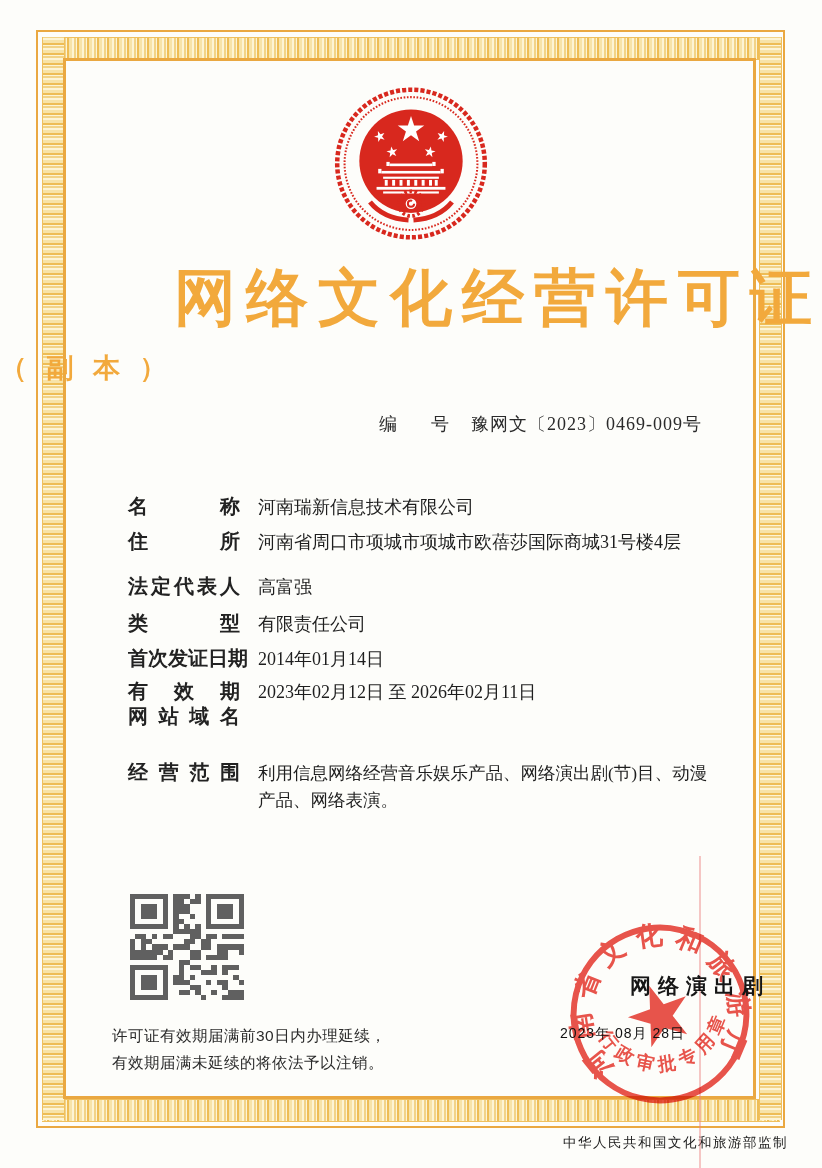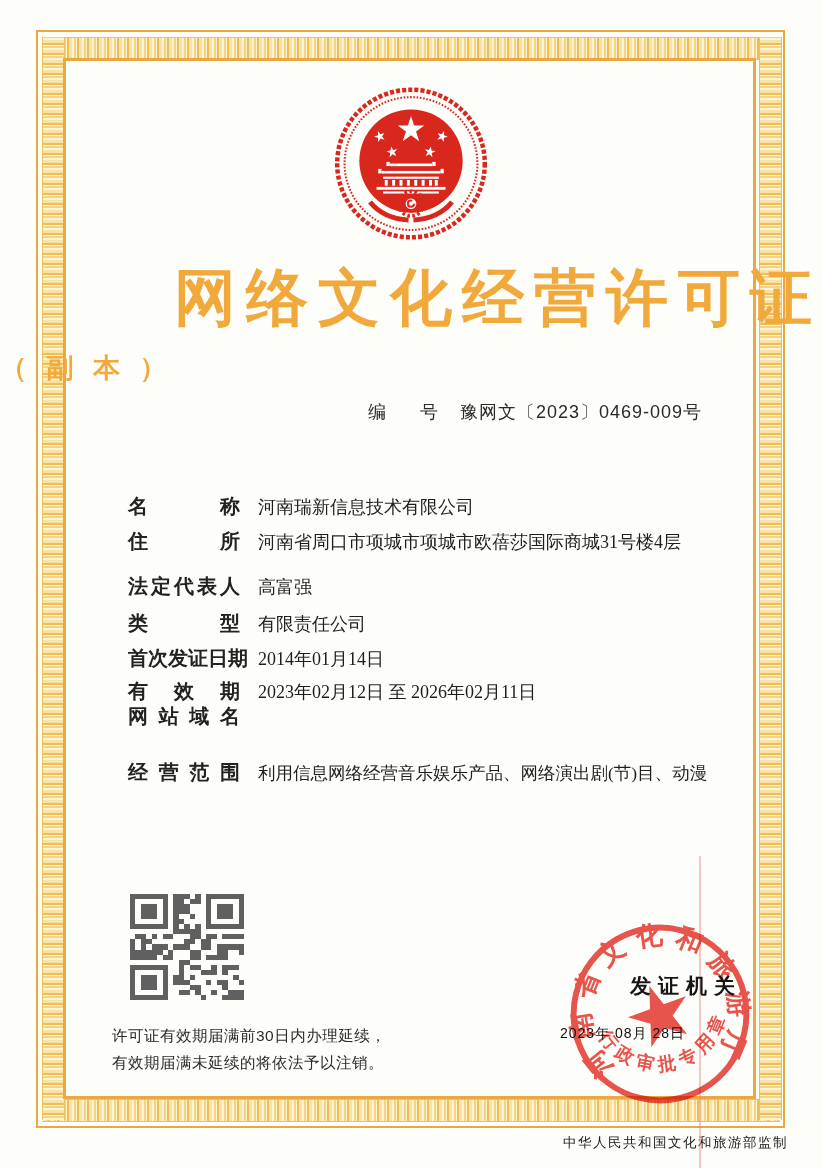--- a/index.html
+++ b/index.html
@@ -29,22 +29,22 @@
   
   .emblem{position:absolute;left:329px;top:84px;width:164px;height:164px;
     color:var(--emblem-red,#d8281e);}
 
   
   .title{position:absolute;left:0;top:256px;width:100%;text-align:right;
     font-family:"Liberation Serif",serif;font-weight:bold;font-size:62px;
     letter-spacing:10px;color:var(--gold,#f2a93c);margin:0;white-space:nowrap;}
   .subtitle{position:absolute;left:0;top:350px;width:100%;text-align:left;
     font-size:27px;color:var(--gold,#f2a93c);letter-spacing:6px;font-weight:600;}
-  .cert-no{position:absolute;right:120px;top:400px;font-size:18px;color:#2a2a2a;
-    font-family:Liberation Sans, sans-serif;letter-spacing:1px;}
+  .cert-no{position:absolute;right:120px;top:412px;font-size:18px;color:#2a2a2a;
+    font-family:Liberation Serif, serif;letter-spacing:1px;}
   .cert-no .lbl{margin-right:14px;letter-spacing:8px;}
 
   
   .row{position:absolute;left:128px;display:flex;align-items:flex-start;}
   .f-label{display:flex;justify-content:space-between;width:112px;flex:none;
     font-size:20px;font-weight:600;color:#222;line-height:1.25;}
   .f-value{margin-left:18px;font-size:18px;color:#1e1e1e;line-height:1.45;
     font-family:"Liberation Serif",serif;max-width:470px;}
   .f-value.mono{font-family:"DejaVu Sans Mono",monospace;font-size:15px;line-height:1.75;}
   .f-value.scope{font-size:17.5px;line-height:1.52;}
@@ -190,20 +190,21 @@
   </div>
   <div class="row" style="top:760px">
     <span class="f-label justify-chars">
         <span>经</span>
         <span>营</span>
         <span>范</span>
         <span>围</span>
       </span>
     <span class="f-value scope">
       <div>利用信息网络经营音乐娱乐产品、网络演出剧(节)目、动漫</div>
+      <div>产品、网络表演。</div>
     </span>
   </div>
 
   <div class="qr">
     <svg id="qr-svg" viewBox="0 0 21 21" preserveAspectRatio="none" shape-rendering="crispEdges">
         <rect x="0" y="0" width="1" height="1" fill="#4a4a4a" opacity="0.88"></rect>
         <rect x="1" y="0" width="1" height="1" fill="#4a4a4a" opacity="0.88"></rect>
         <rect x="2" y="0" width="1" height="1" fill="#4a4a4a" opacity="0.88"></rect>
         <rect x="3" y="0" width="1" height="1" fill="#4a4a4a" opacity="0.88"></rect>
         <rect x="4" y="0" width="1" height="1" fill="#4a4a4a" opacity="0.88"></rect>
@@ -426,21 +427,21 @@
         <rect x="17" y="20" width="1" height="1" fill="#4a4a4a" opacity="0.88"></rect>
         <rect x="18" y="20" width="1" height="1" fill="#4a4a4a" opacity="0.88"></rect>
         <rect x="19" y="20" width="1" height="1" fill="#4a4a4a" opacity="0.88"></rect>
         <rect x="20" y="20" width="1" height="1" fill="#4a4a4a" opacity="0.88"></rect>
       </svg>
   </div>
 
   <div class="note note1">许可证有效期届满前30日内办理延续，</div>
   <div class="note note2">有效期届满未延续的将依法予以注销。</div>
 
-  <div class="issuer">发证机关</div>
+  <div class="issuer">网络演出剧</div>
   <div class="issue-date">2023年  08月  28日</div>
 
   <svg class="seal" viewBox="0 0 200 200">
     <defs>
       <path id="arcTop" d="M 54,146 A 65,65 0 1 1 146,146" fill="none"></path>
       <path id="arcBottom" d="M 38,104 A 64,64 0 0 0 162,104" fill="none"></path>
     </defs>
     <circle cx="100" cy="100" r="80" fill="none" stroke="currentColor" stroke-width="5.5"></circle>
     <polygon fill="currentColor" transform="translate(100,102) scale(30) rotate(-12)" points="0,-1 0.225,-0.309 0.951,-0.309 0.363,0.118 0.588,0.809 0,0.382 -0.588,0.809 -0.363,0.118 -0.951,-0.309 -0.225,-0.309"></polygon>
     <text fill="currentColor" font-size="24.5" font-weight="bold" font-family="Liberation Serif, serif">

